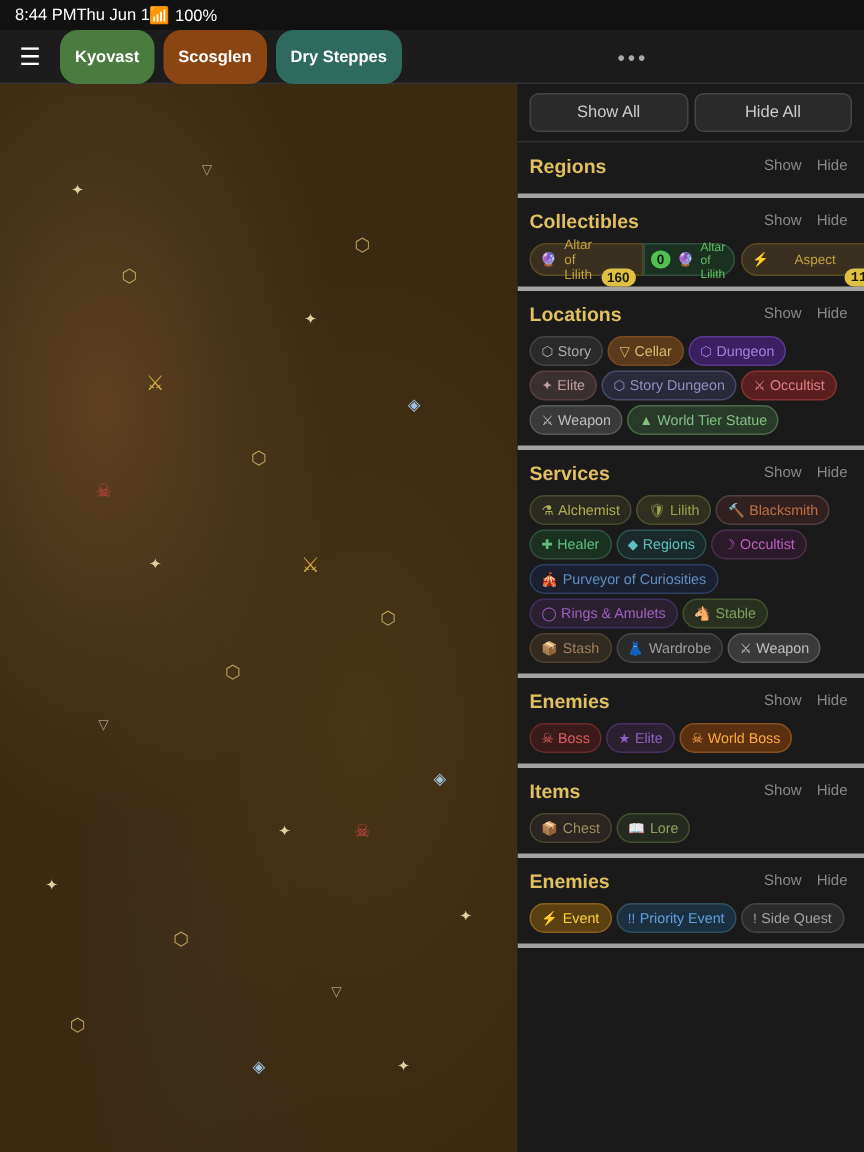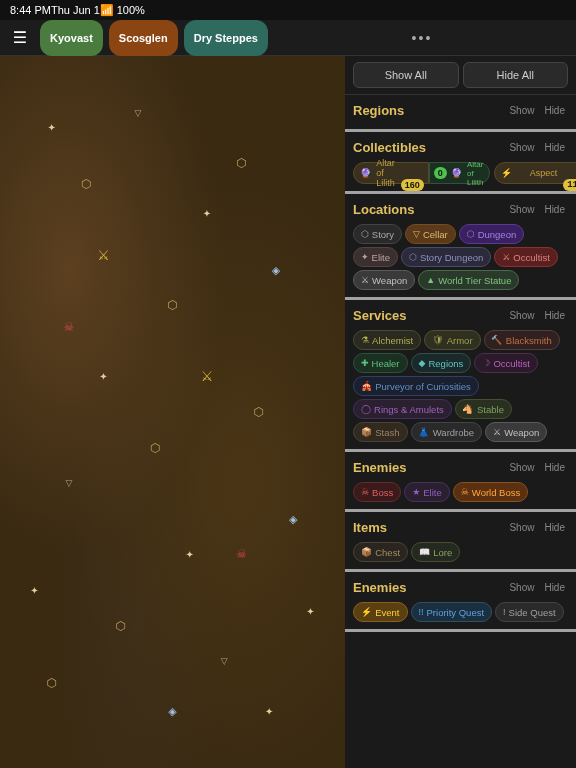--- a/index.html
+++ b/index.html
@@ -412,21 +412,21 @@
             <button class="show-hide-btn">Hide</button>
           </div>
         </div>
         <div class="tags-row">
           <div class="tag-pill tag-alchemist">
             <span class="tag-icon">⚗</span>
             <span>Alchemist</span>
           </div>
           <div class="tag-pill tag-armor">
             <span class="tag-icon">🛡</span>
-            <span>Armor</span>
+            <span>Lilith</span>
           </div>
           <div class="tag-pill tag-blacksmith">
             <span class="tag-icon">🔨</span>
             <span>Blacksmith</span>
           </div>
           <div class="tag-pill tag-healer">
             <span class="tag-icon">✚</span>
             <span>Healer</span>
           </div>
           <div class="tag-pill tag-jeweler">
@@ -513,21 +513,21 @@
             <button class="show-hide-btn">Hide</button>
           </div>
         </div>
         <div class="tags-row">
           <div class="tag-pill tag-event">
             <span class="tag-icon">⚡</span>
             <span>Event</span>
           </div>
           <div class="tag-pill tag-priority">
             <span class="tag-icon">!!</span>
-            <span>Priority Quest</span>
+            <span>Priority Event</span>
           </div>
           <div class="tag-pill tag-side">
             <span class="tag-icon">!</span>
             <span>Side Quest</span>
           </div>
         </div>
       </div>
     </div>
 </div>
 

